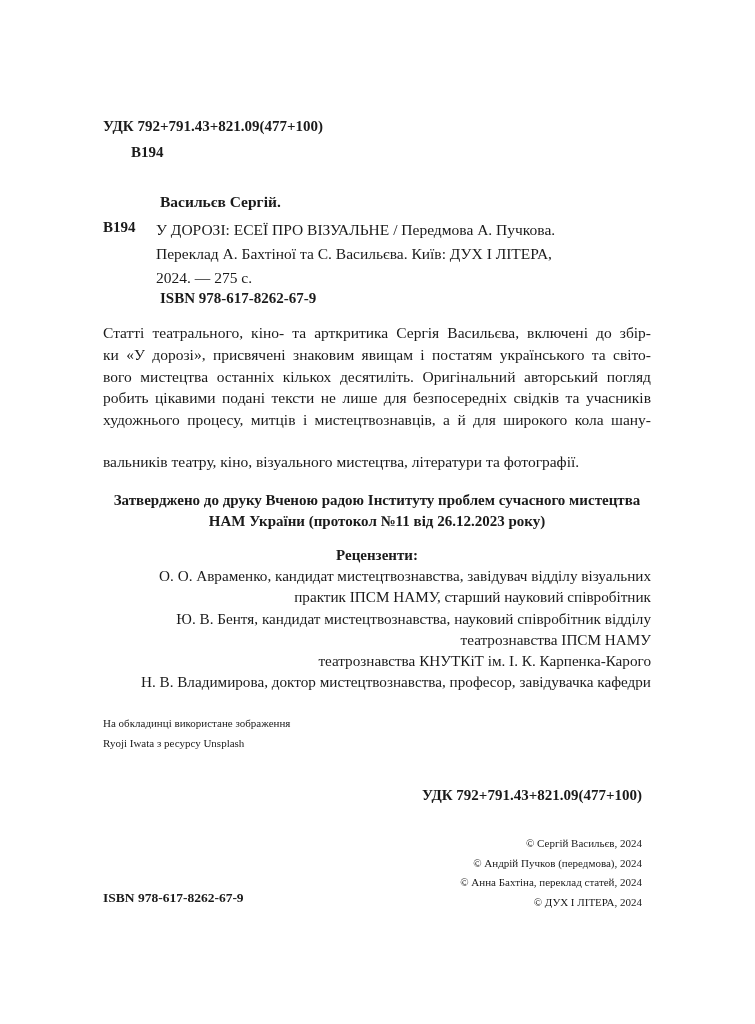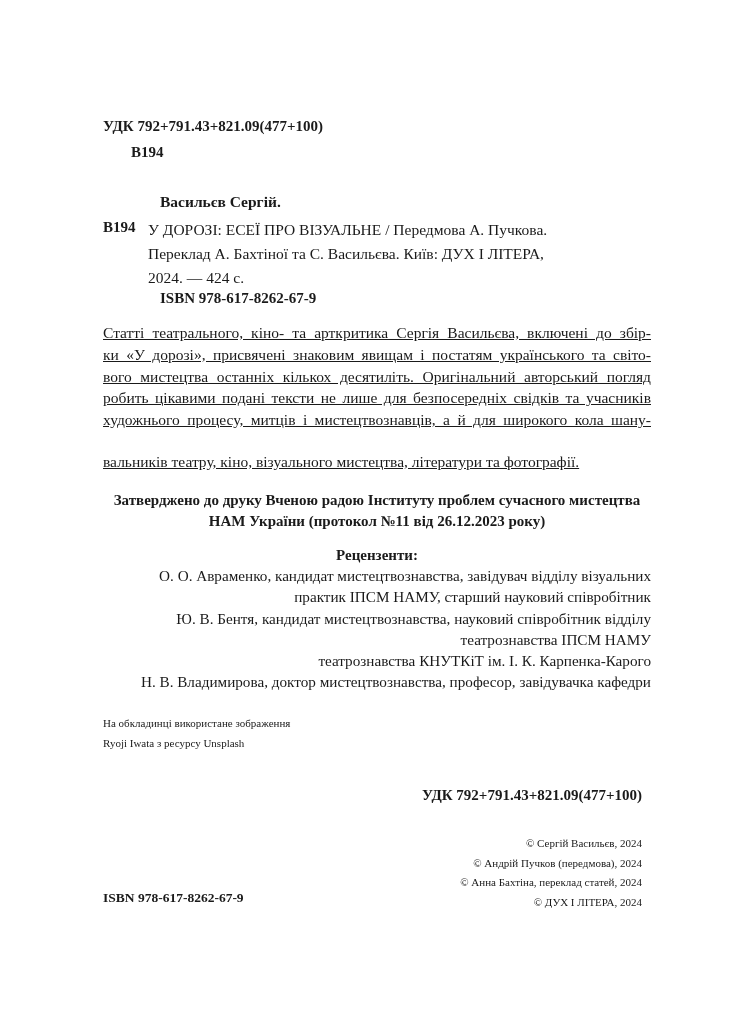--- a/index.html
+++ b/index.html
@@ -14,28 +14,27 @@
       overflow: hidden;
       font-family: "Liberation Serif", "DejaVu Serif", serif;
       color: #1a1a1a;
     }
     .abs { position: absolute; white-space: nowrap; }
     .b { font-weight: bold; }
     .udk-top { left: 103px; top: 118px; font-size: 15px; }
     .code-top { left: 131px; top: 144px; font-size: 15px; }
     .author { left: 160px; top: 193px; font-size: 15.5px; }
     .code-left { left: 103px; top: 219px; font-size: 15px; }
-    .entry { left: 148px; top: 218px; font-size: 15.5px; line-height: 24px; }
+    .entry { left: 156px; top: 218px; font-size: 15.5px; line-height: 24px; }
     .entry div { white-space: nowrap; }
     .isbn-top { left: 160px; top: 290px; font-size: 15px; }
     .annotation {
       left: 103px; top: 322px; width: 548px;
       font-size: 15.5px; line-height: 21.8px;
       white-space: normal;
-      text-decoration: underline;
     }
     .annotation div { white-space: nowrap; text-align: justify; text-align-last: justify; }
     .annotation div.last { text-align-last: left; margin-top: 20px; }
     .approved {
       left: 103px; width: 548px; top: 490px;
       font-size: 15px; line-height: 21px; text-align: center; white-space: normal;
     }
     .reviewers-title {
       left: 103px; width: 548px; top: 547px;
       font-size: 15px; text-align: center;
@@ -61,21 +60,21 @@
 <body>
 
 <div class="abs b udk-top">УДК 792+791.43+821.09(477+100)</div>
 <div class="abs b code-top">В194</div>
 
 <div class="abs b author">Васильєв Сергій.</div>
 <div class="abs b code-left">В194</div>
 <div class="abs entry">
   <div>У ДОРОЗІ: ЕСЕЇ ПРО ВІЗУАЛЬНЕ  / Передмова А. Пучкова.</div>
   <div>Переклад А. Бахтіної та С. Васильєва. Київ: ДУХ І ЛІТЕРА,</div>
-  <div>2024. — 424 с.</div>
+  <div>2024. — 275 с.</div>
 </div>
 <div class="abs b isbn-top">ISBN 978-617-8262-67-9</div>
 
 <div class="abs annotation">
   <div>Статті театрального, кіно- та арткритика Сергія Васильєва, включені до збір-</div>
   <div>ки «У дорозі», присвячені знаковим явищам і постатям українського та світо-</div>
   <div>вого мистецтва останніх кількох десятиліть. Оригінальний авторський погляд</div>
   <div>робить цікавими подані тексти не лише для безпосередніх свідків та учасників</div>
   <div>художнього процесу, митців і мистецтвознавців, а й для широкого кола шану-</div>
   <div class="last">вальників театру, кіно, візуального мистецтва, літератури та фотографії.</div>

